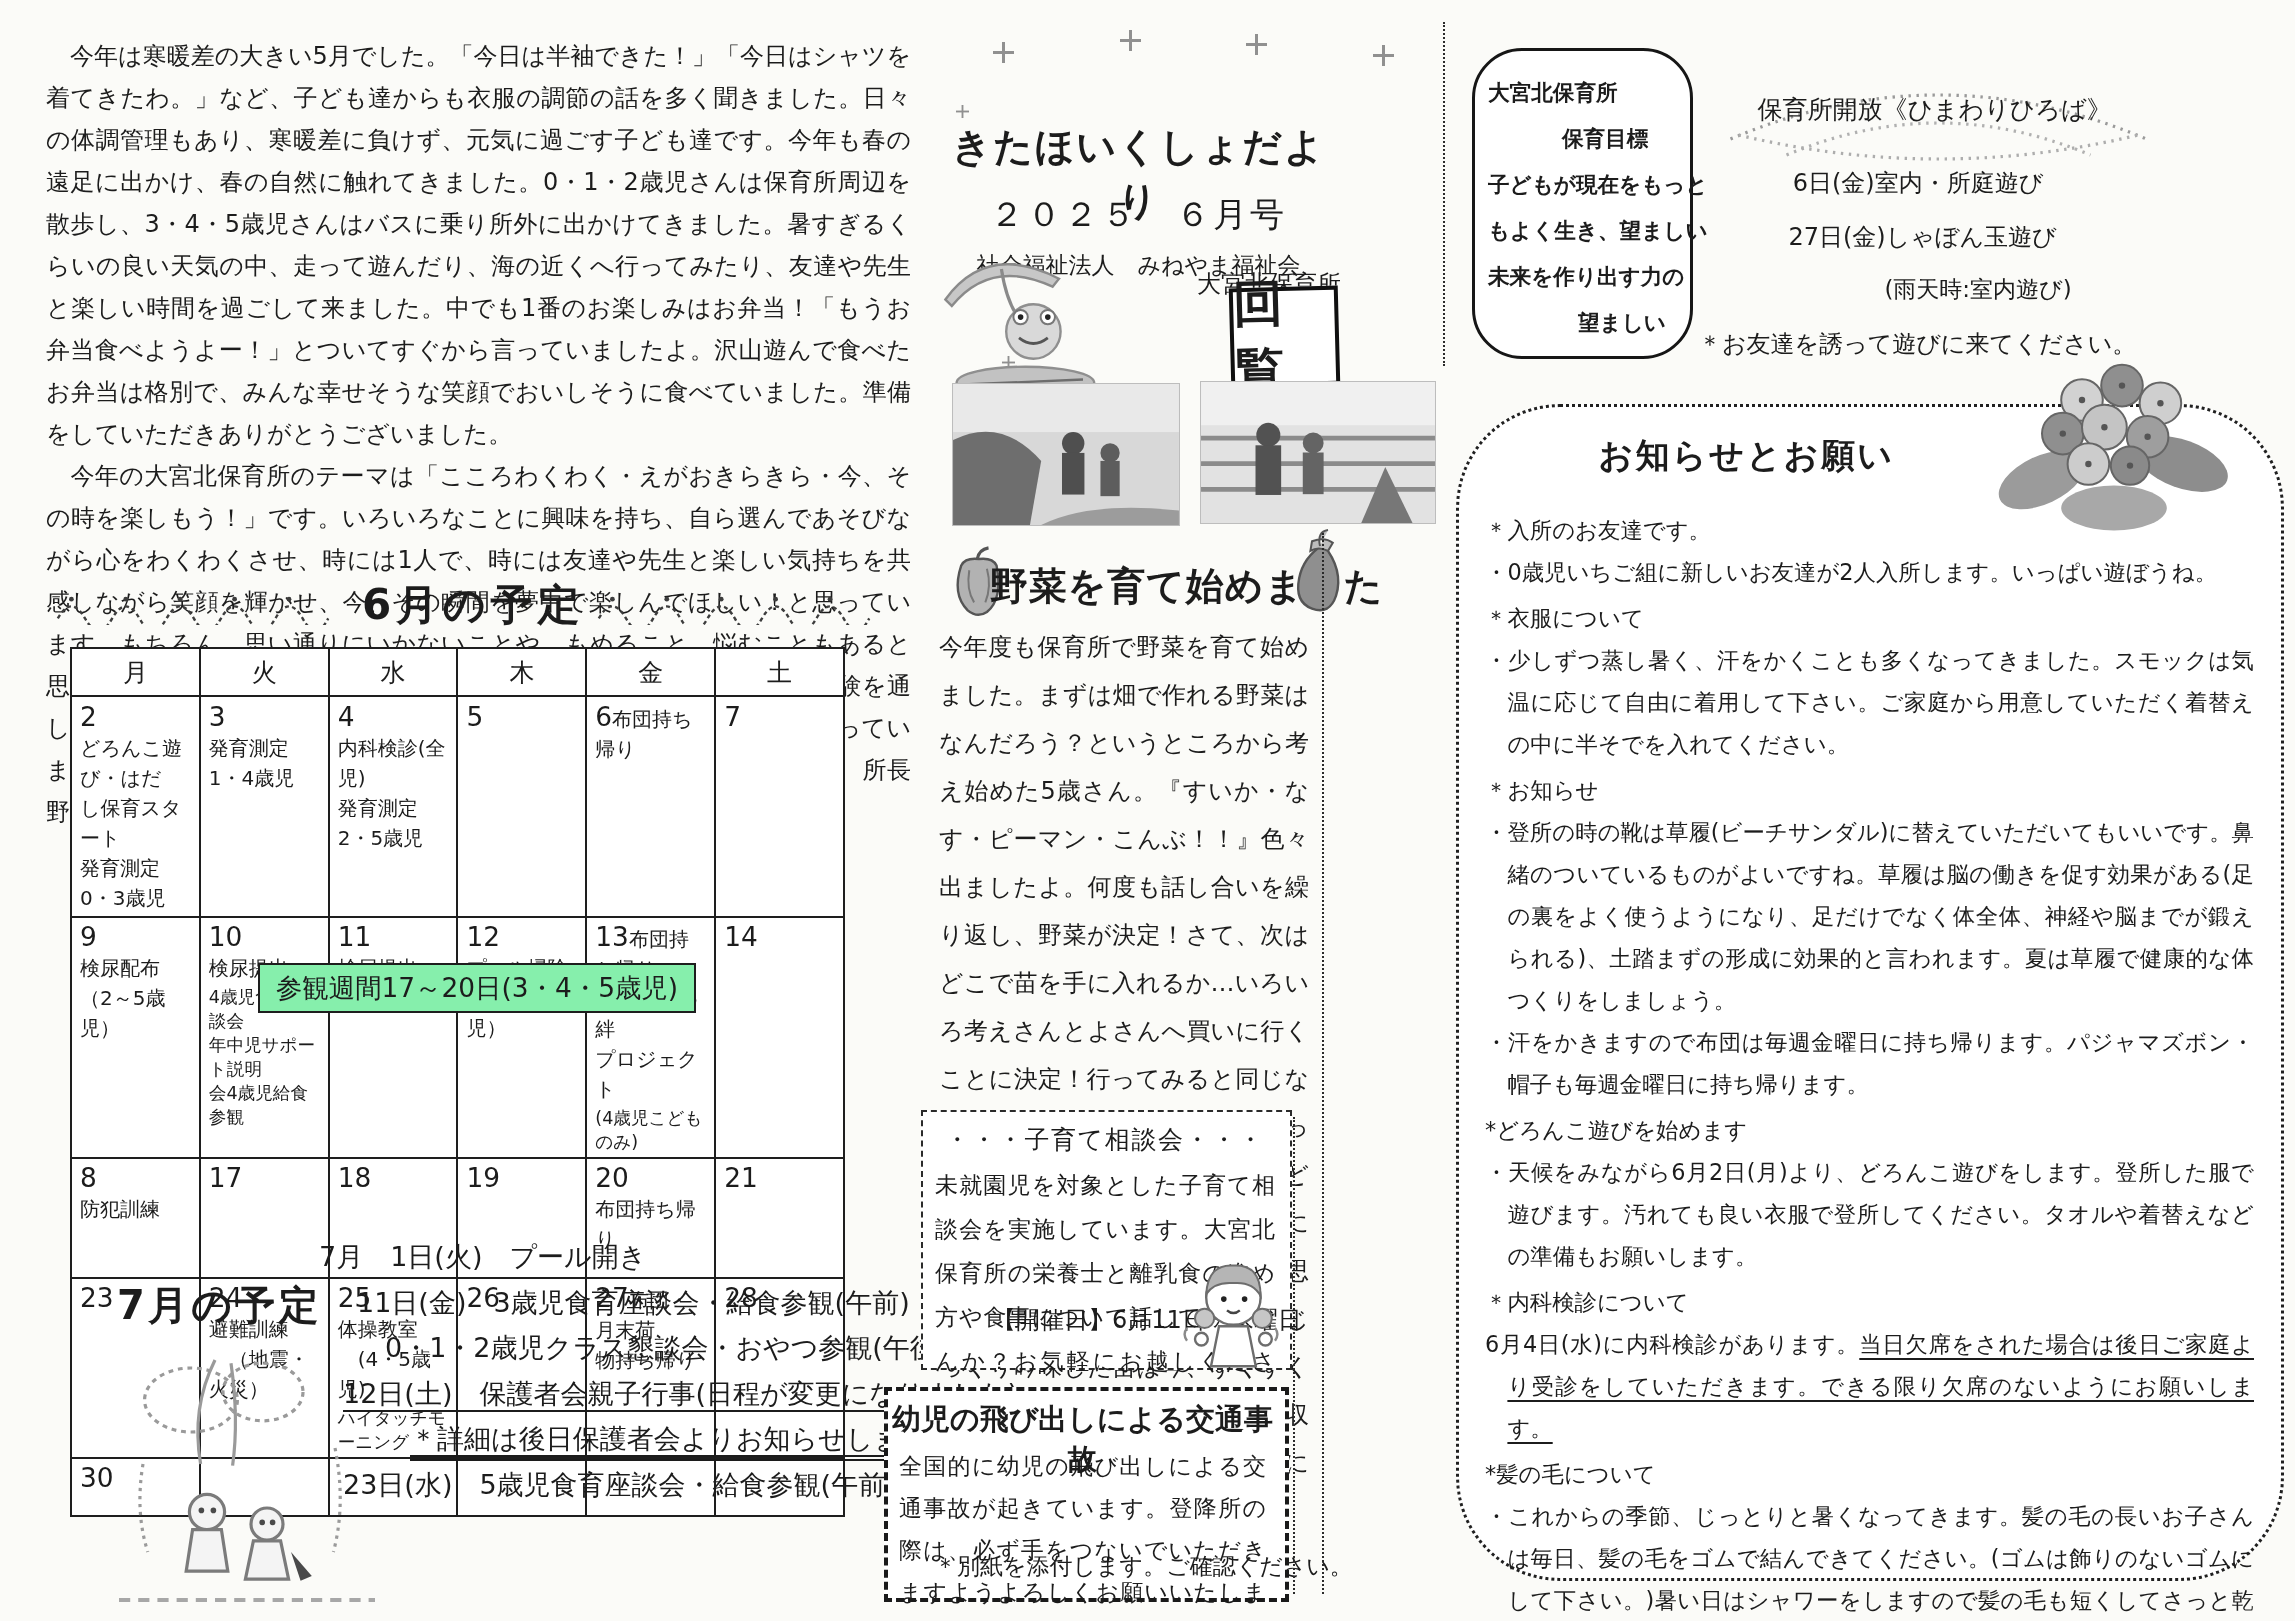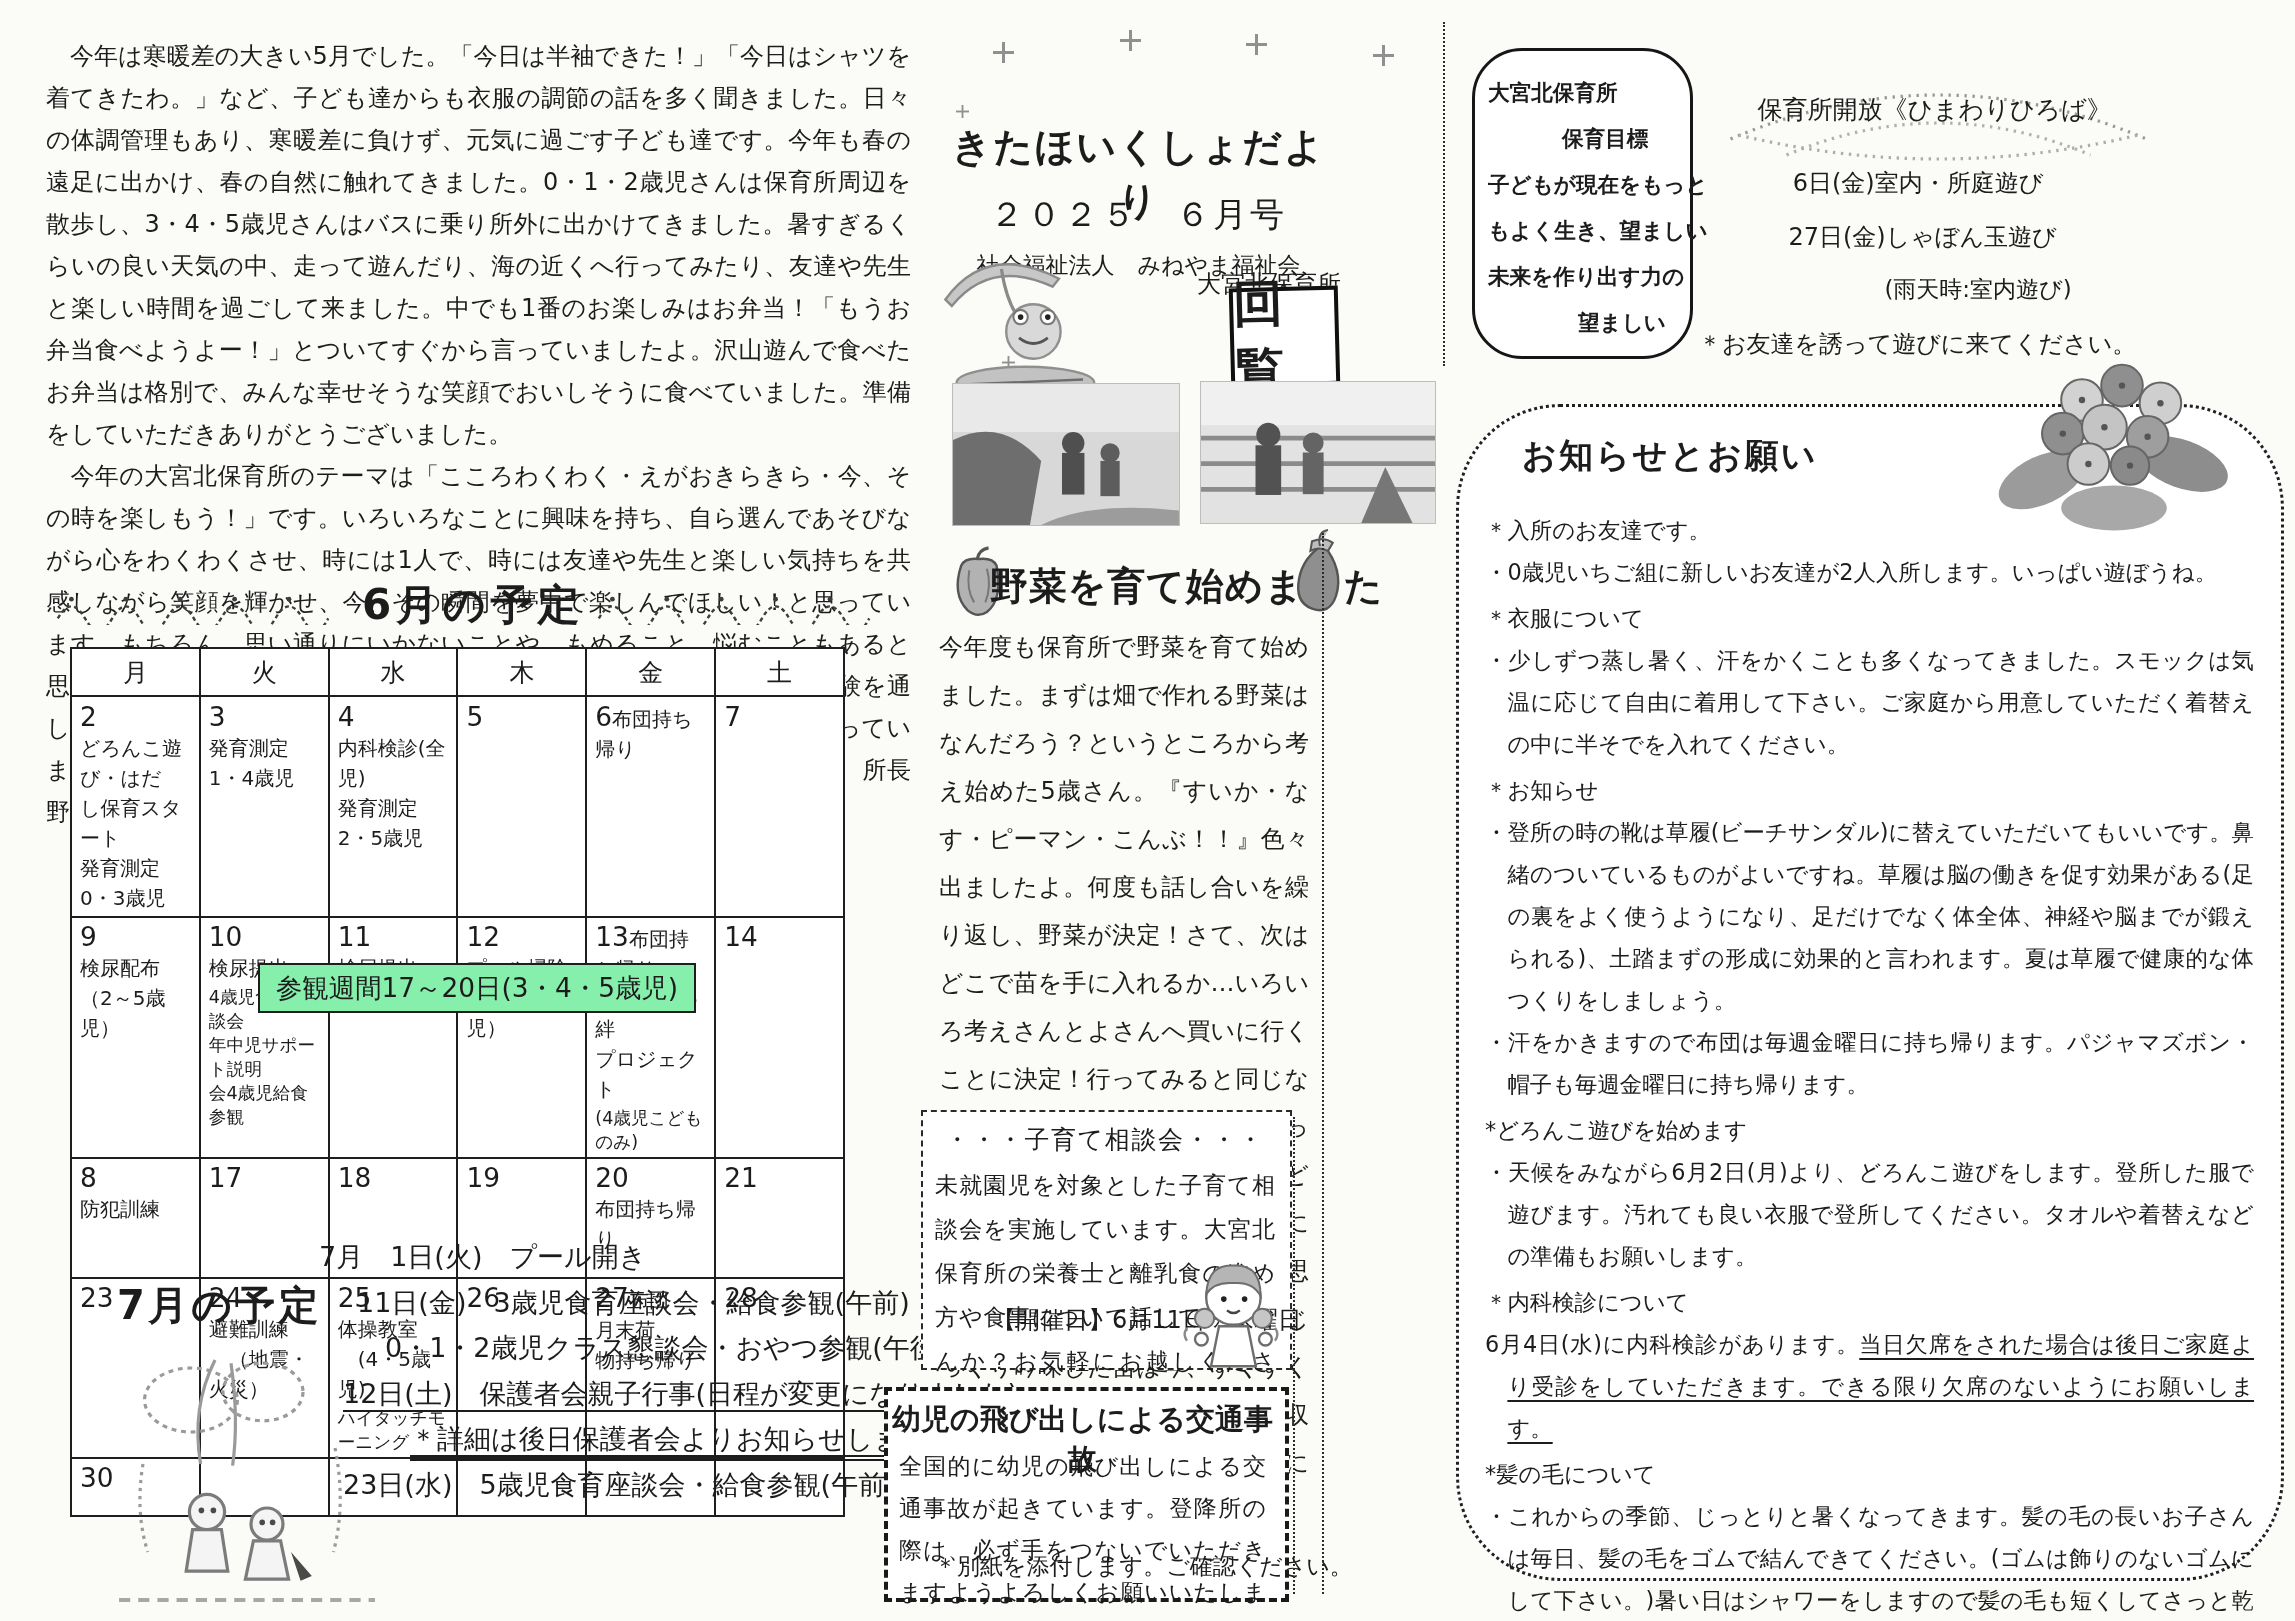--- a/index.html
+++ b/index.html
@@ -56,21 +56,21 @@
         background:#fff;padding:19px 13px;box-sizing:border-box;}
   .goal div{font-size:21.6px;font-weight:800;line-height:46px;white-space:nowrap;}
   .goal .gl2{padding-left:74px;} .goal .gl6{padding-left:90px;}
   .hima-title{left:1706px;top:93px;width:457px;text-align:center;font-size:25px;}
   .hima-l1{left:1706px;top:167px;width:424px;text-align:center;font-size:24px;}
   .hima-l2{left:1706px;top:221px;width:433px;text-align:center;font-size:24px;}
   .hima-l3{left:1794px;top:274px;width:368px;text-align:center;font-size:23px;}
   .hima-l4{left:1698px;top:328px;width:481px;text-align:left;font-size:24px;}
   .announce{left:1456px;top:404px;width:828px;height:1177px;border:3.2px dotted #202020;
             border-radius:104px;background:#fff;box-sizing:border-box;}
-  .an-title{left:1522px;top:433px;width:449px;font-size:34px;font-weight:800;
+  .an-title{left:1522px;top:433px;width:449px;text-align:center;font-size:34px;font-weight:800;
             letter-spacing:2.4px;z-index:2;}
   .an-list{left:1485px;top:505px;width:769px;z-index:2;}
   .an-line{font-size:22.4px;line-height:42px;padding-left:1em;text-indent:-1em;text-align:justify;}
   .an-h{margin-top:4px;}
   .u-part{text-decoration:underline;text-underline-offset:6.4px;text-decoration-thickness:2px;}
   
   .sp{position:absolute;width:21px;height:21px;}
   .sp::before{content:"";position:absolute;left:8.8px;top:0;width:3.2px;height:21px;background:#909090;}
   .sp::after{content:"";position:absolute;top:8.8px;left:0;height:3.2px;width:21px;background:#909090;}
   .sp.s{transform:scale(.62);}

